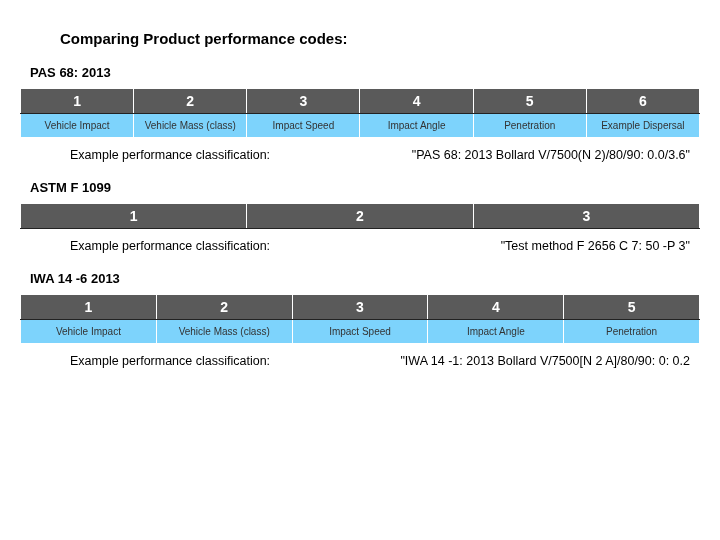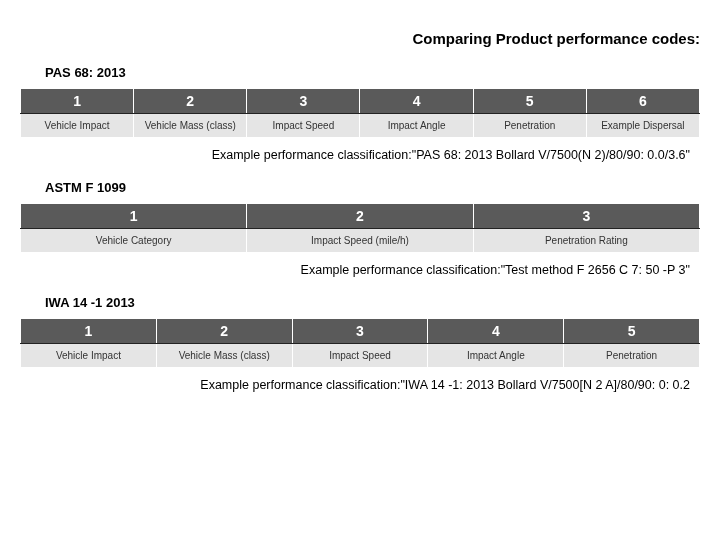--- a/index.html
+++ b/index.html
@@ -10,26 +10,25 @@
     font-family: Arial, Helvetica, sans-serif;
     color: #000;
     padding: 30px 20px 20px 20px;
     font-size: 12px;
   }
   .title {
     font-size: 15px;
     font-weight: bold;
     margin-left: 40px;
     margin-bottom: 18px;
-    text-align: right;
   }
   .standard-label {
     font-size: 13px;
     font-weight: bold;
-    margin-left: 25px;
+    margin-left: 10px;
     margin-bottom: 8px;
   }
   table {
     width: 100%;
     border-collapse: collapse;
     table-layout: fixed;
     margin-bottom: 4px;
   }
   .num-row td {
     background: #5a5a5a;
@@ -37,33 +36,33 @@
     text-align: center;
     font-size: 14px;
     font-weight: bold;
     padding: 4px 0;
     border-top: 1px solid #fff;
     border-left: 1px solid #fff;
     border-right: 1px solid #fff;
     border-bottom: 1px solid #222;
   }
   .desc-row td {
-    background: #e5e5e5;
+    background: #7dd3fc;
     color: #333;
     text-align: center;
     font-size: 10px;
     padding: 6px 2px;
     border-top: 1px solid #222;
     border-left: 1px solid #fff;
     border-right: 1px solid #fff;
     border-bottom: 1px solid #fff;
   }
   .example-row {
     display: flex;
-    justify-content: flex-end;
+    justify-content: space-between;
     margin: 10px 0 18px 0;
     padding: 0 10px 0 50px;
     font-size: 12.5px;
   }
   .example-row .label { }
   .example-row .value { }
 </style>
 </head>
 <body>
 
@@ -96,33 +95,28 @@
 </div>
 
 <div class="standard-label">ASTM F 1099</div>
 <table>
   <tbody>
       <tr class="num-row">
     <td>1</td>
     <td>2</td>
     <td>3</td>
   </tr>
-  <tr class="desc-row">
-    <td>Vehicle Category</td>
-    <td>Impact Speed (mile/h)</td>
-    <td>Penetration Rating</td>
-  </tr>
 </tbody>
   </table>
 <div class="example-row">
   <span class="label">Example performance classification:</span>
   <span class="value">"Test method F 2656 C 7: 50 -P 3"</span>
 </div>
 
-<div class="standard-label">IWA 14 -1 2013</div>
+<div class="standard-label">IWA 14 -6 2013</div>
 <table>
   <tbody>
       <tr class="num-row">
     <td>1</td>
     <td>2</td>
     <td>3</td>
     <td>4</td>
     <td>5</td>
   </tr>
   <tr class="desc-row">

